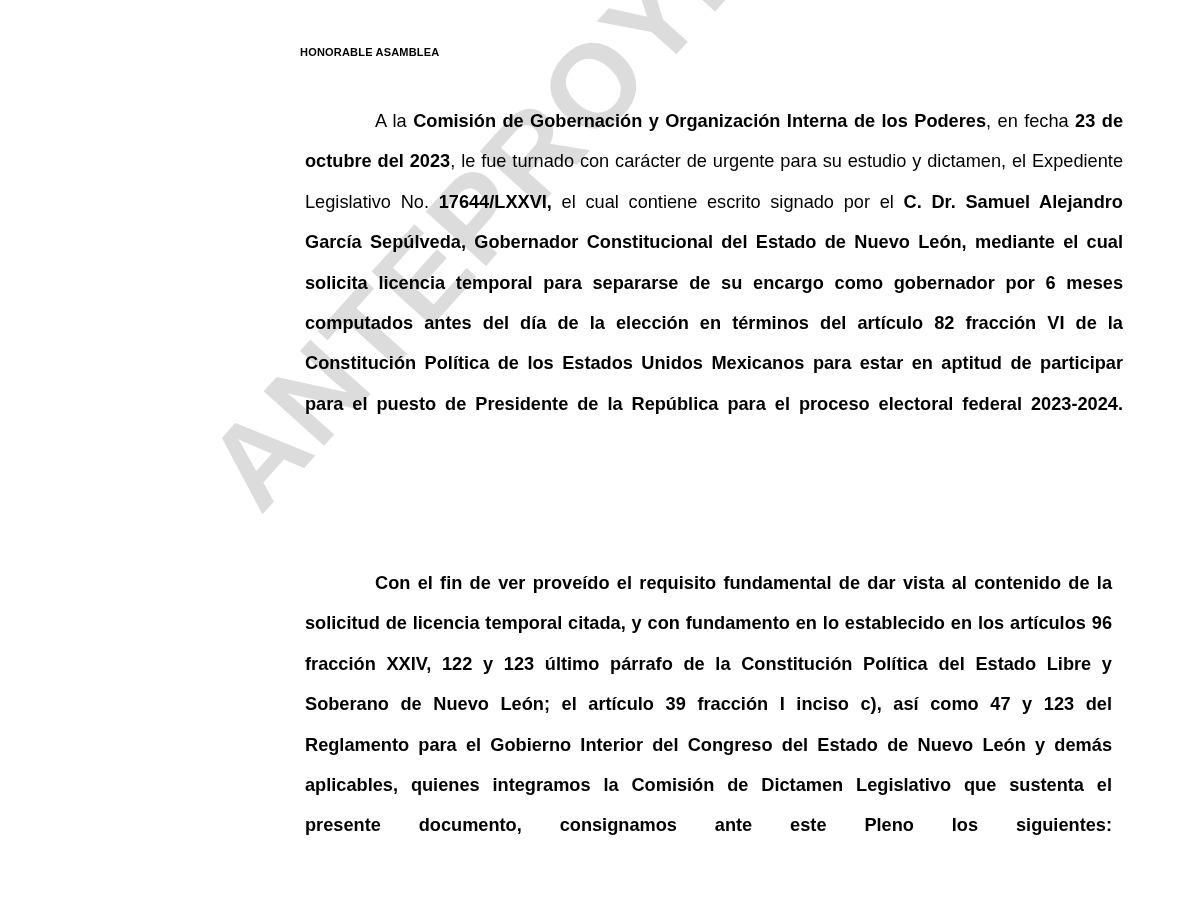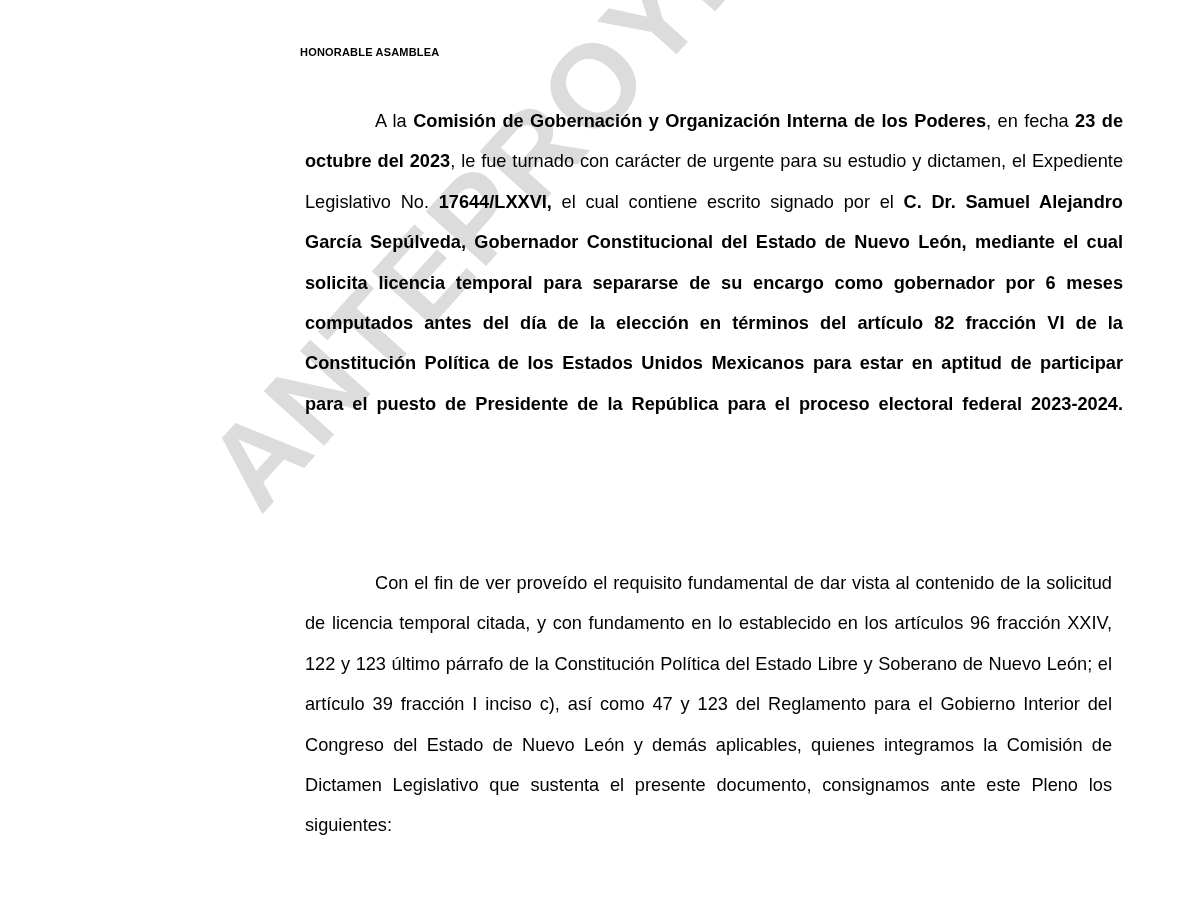--- a/index.html
+++ b/index.html
@@ -89,20 +89,21 @@
   }
   .para b, .para strong { font-weight: 700; }
 
   #para-1 {
     top: 96px;
     width: 818px;
   }
   #para-2 {
     top: 558px;
     width: 807px;
+    font-weight: bold;
   }
 
   
   .para::after {
     content: "";
     display: inline-block;
     width: 100%;
   }
 </style>
 </head>

